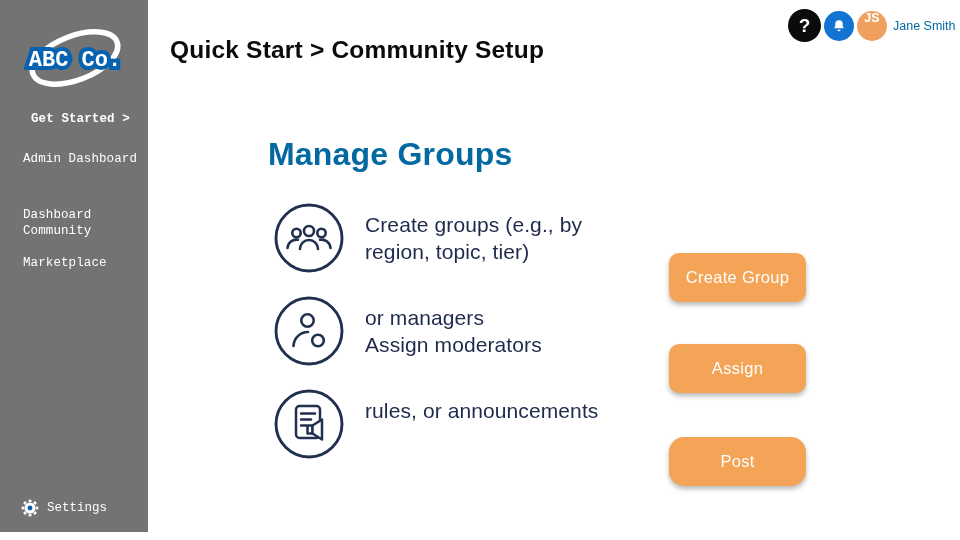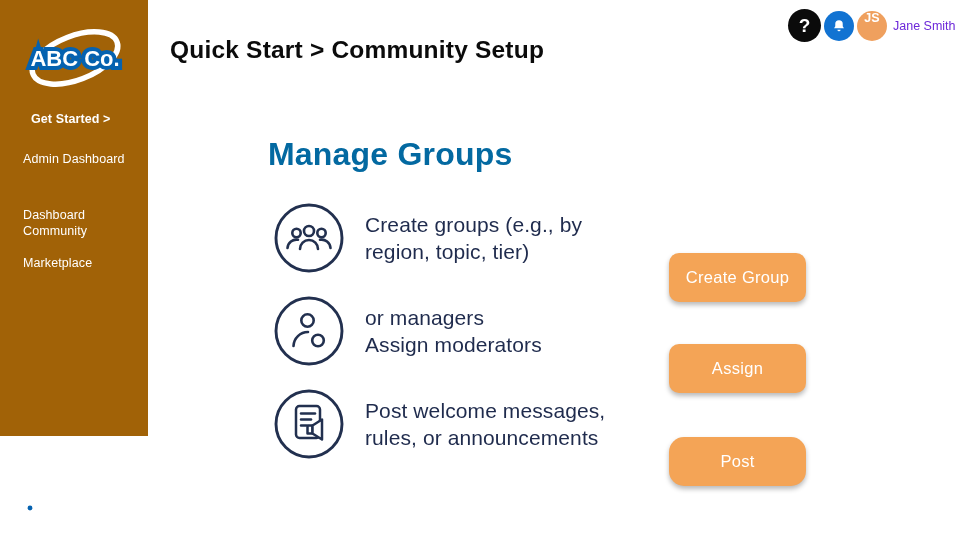--- a/index.html
+++ b/index.html
@@ -5,22 +5,23 @@
   * { margin: 0; padding: 0; box-sizing: border-box; }
   html, body { background: #e8e8e8; }
   body { font-family: "Liberation Sans", sans-serif; }
   .screen {
     position: relative; width: 960px; height: 540px;
     background: #ffffff; overflow: hidden; margin: 0 auto;
   }
 
   
   .sidebar {
-    position: absolute; left: 0; top: 0; width: 148px; height: 436px;
-    background: #a16207;
+    position: absolute; left: 0; top: 0; width: 148px; height: 532px;
+    background: #737373;
+    font-family: Liberation Mono, monospace;
   }
   .logo { position: absolute; left: 24px; top: 18px; width: 102px; height: 80px; }
   .nav-item {
     position: absolute; left: 23px; color: #ffffff;
     font-size: 12.5px; letter-spacing: 0.1px; cursor: pointer; white-space: nowrap;
   }
   .nav-item.bold { font-weight: 700; margin-left: 8px; }
   .settings {
     position: absolute; left: 20px; top: 498px; display: flex;
     align-items: center; gap: 7px; color: #ffffff; font-size: 12.5px; cursor: pointer;
@@ -43,21 +44,21 @@
     background: #1273d2; border-radius: 50%; display: flex; align-items: center;
     justify-content: center; cursor: pointer;
   }
   .avatar {
     position: absolute; left: 857px; top: 11px; width: 30px; height: 30px;
     background: #efa05e; border-radius: 50%; color: #ffffff;
     font-size: 12.5px; font-weight: 700; display: flex; align-items: flex-start;
     justify-content: center; cursor: pointer;
   }
   .user-name {
-    position: absolute; left: 893px; top: 19px; font-size: 12.5px; color: #6d28d9;
+    position: absolute; left: 893px; top: 19px; font-size: 12.5px; color: #0369a1;
     white-space: nowrap;
   }
 
   
   .page-title {
     position: absolute; left: 268px; top: 136px;
     font-size: 32px; font-weight: 700; color: #0369a1; letter-spacing: 0.2px;
   }
   .row-icon { position: absolute; left: 274px; width: 70px; height: 70px; }
   .row-icon svg { display: block; }
@@ -179,18 +180,17 @@
         <line x1="27" y1="30.5" x2="37" y2="30.5"></line>
         <line x1="27" y1="36.5" x2="32" y2="36.5"></line>
       </g>
       <g stroke="#22304f" stroke-width="2.5" stroke-linejoin="round" fill="#ffffff">
         <rect x="33.5" y="36.5" width="5" height="8"></rect>
         <polygon points="38.5,36.5 48,30.5 48,50.5 38.5,44.5"></polygon>
       </g>
     </svg>
   </div>
   <div class="row-text txt-r3">
-    <span>Post welcome messages,</span>
     <span>rules, or announcements</span>
   </div>
   <button class="action-btn btn-r3">Post</button>
 
 </div>
 
 </body></html>

